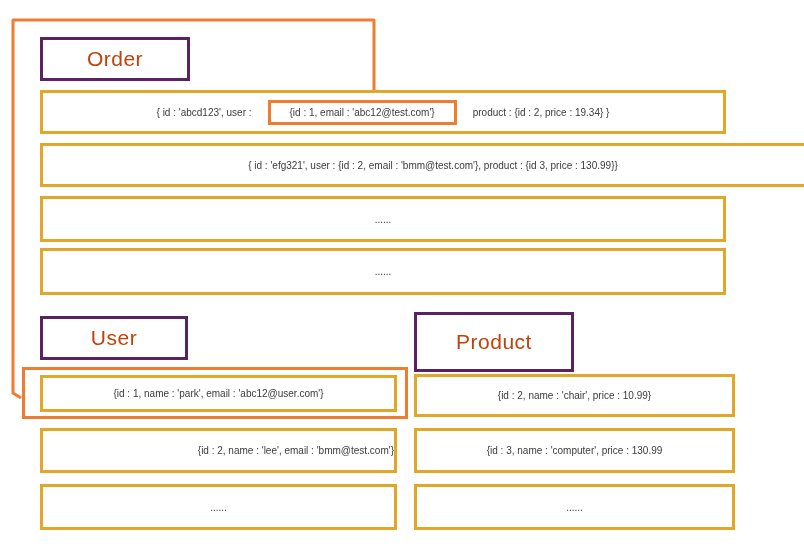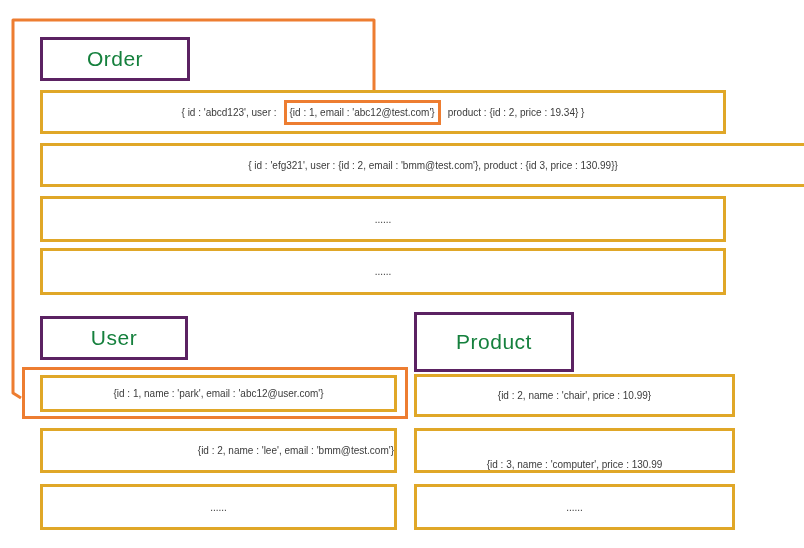--- a/index.html
+++ b/index.html
@@ -36,32 +36,32 @@
     box-sizing: border-box;
     display: flex;
     align-items: center;
     justify-content: center;
     background: #ffffff;
     white-space: nowrap;
   }
   .title-box {
     border: 3px solid var(--purple, #5B2262);
     font-size: 21px;
-    color: #15803d;
+    color: #c2410c;
     letter-spacing: 0.5px;
   }
   .row-box {
     border: 3px solid var(--gold, #E0A728);
     font-size: 10px;
   }
   .hl-inline {
     display: inline-block;
     border: 3px solid var(--orange, #ED7D31);
-    padding: 4px 3px;
-    margin: 0 7px;
+    padding: 4px 19px;
+    margin: 0 16px;
     background: transparent;
   }
   .hl-standalone {
     border: 3px solid var(--orange, #ED7D31);
     background: transparent;
   }
   
   #order-title   { left: 40px;  top: 37px;  width: 150px; height: 44px; }
   #order-row1    { left: 40px;  top: 90px;  width: 686px; height: 44px; }
   #order-row2    { left: 40px;  top: 143px; width: 786px; height: 44px; }
@@ -69,21 +69,21 @@
   #order-row4    { left: 40px;  top: 248px; width: 686px; height: 47px; }
 
   #user-title    { left: 40px;  top: 316px; width: 148px; height: 44px; }
   #user-row1-hl  { left: 22px;  top: 367px; width: 386px; height: 52px; position: absolute; box-sizing: border-box; }
   #user-row1     { left: 40px;  top: 375px; width: 357px; height: 37px; }
   #user-row2     { left: 40px;  top: 428px; width: 357px; height: 45px; justify-content: flex-end; }
   #user-row3     { left: 40px;  top: 484px; width: 357px; height: 46px; }
 
   #product-title { left: 414px; top: 312px; width: 160px; height: 60px; }
   #product-row1  { left: 414px; top: 374px; width: 321px; height: 43px; }
-  #product-row2  { left: 414px; top: 428px; width: 321px; height: 45px; align-items: flex-end; }
+  #product-row2  { left: 414px; top: 428px; width: 321px; height: 45px; }
   #product-row3  { left: 414px; top: 484px; width: 321px; height: 46px; }
 </style>
 </head>
 <body>
 
 <div class="canvas">
 
   <svg class="connector-svg" viewBox="0 0 804 548" xmlns="http://www.w3.org/2000/svg">
     <polyline points="374,92 374,20 13,20 13,393 21,398"></polyline>
   </svg>

